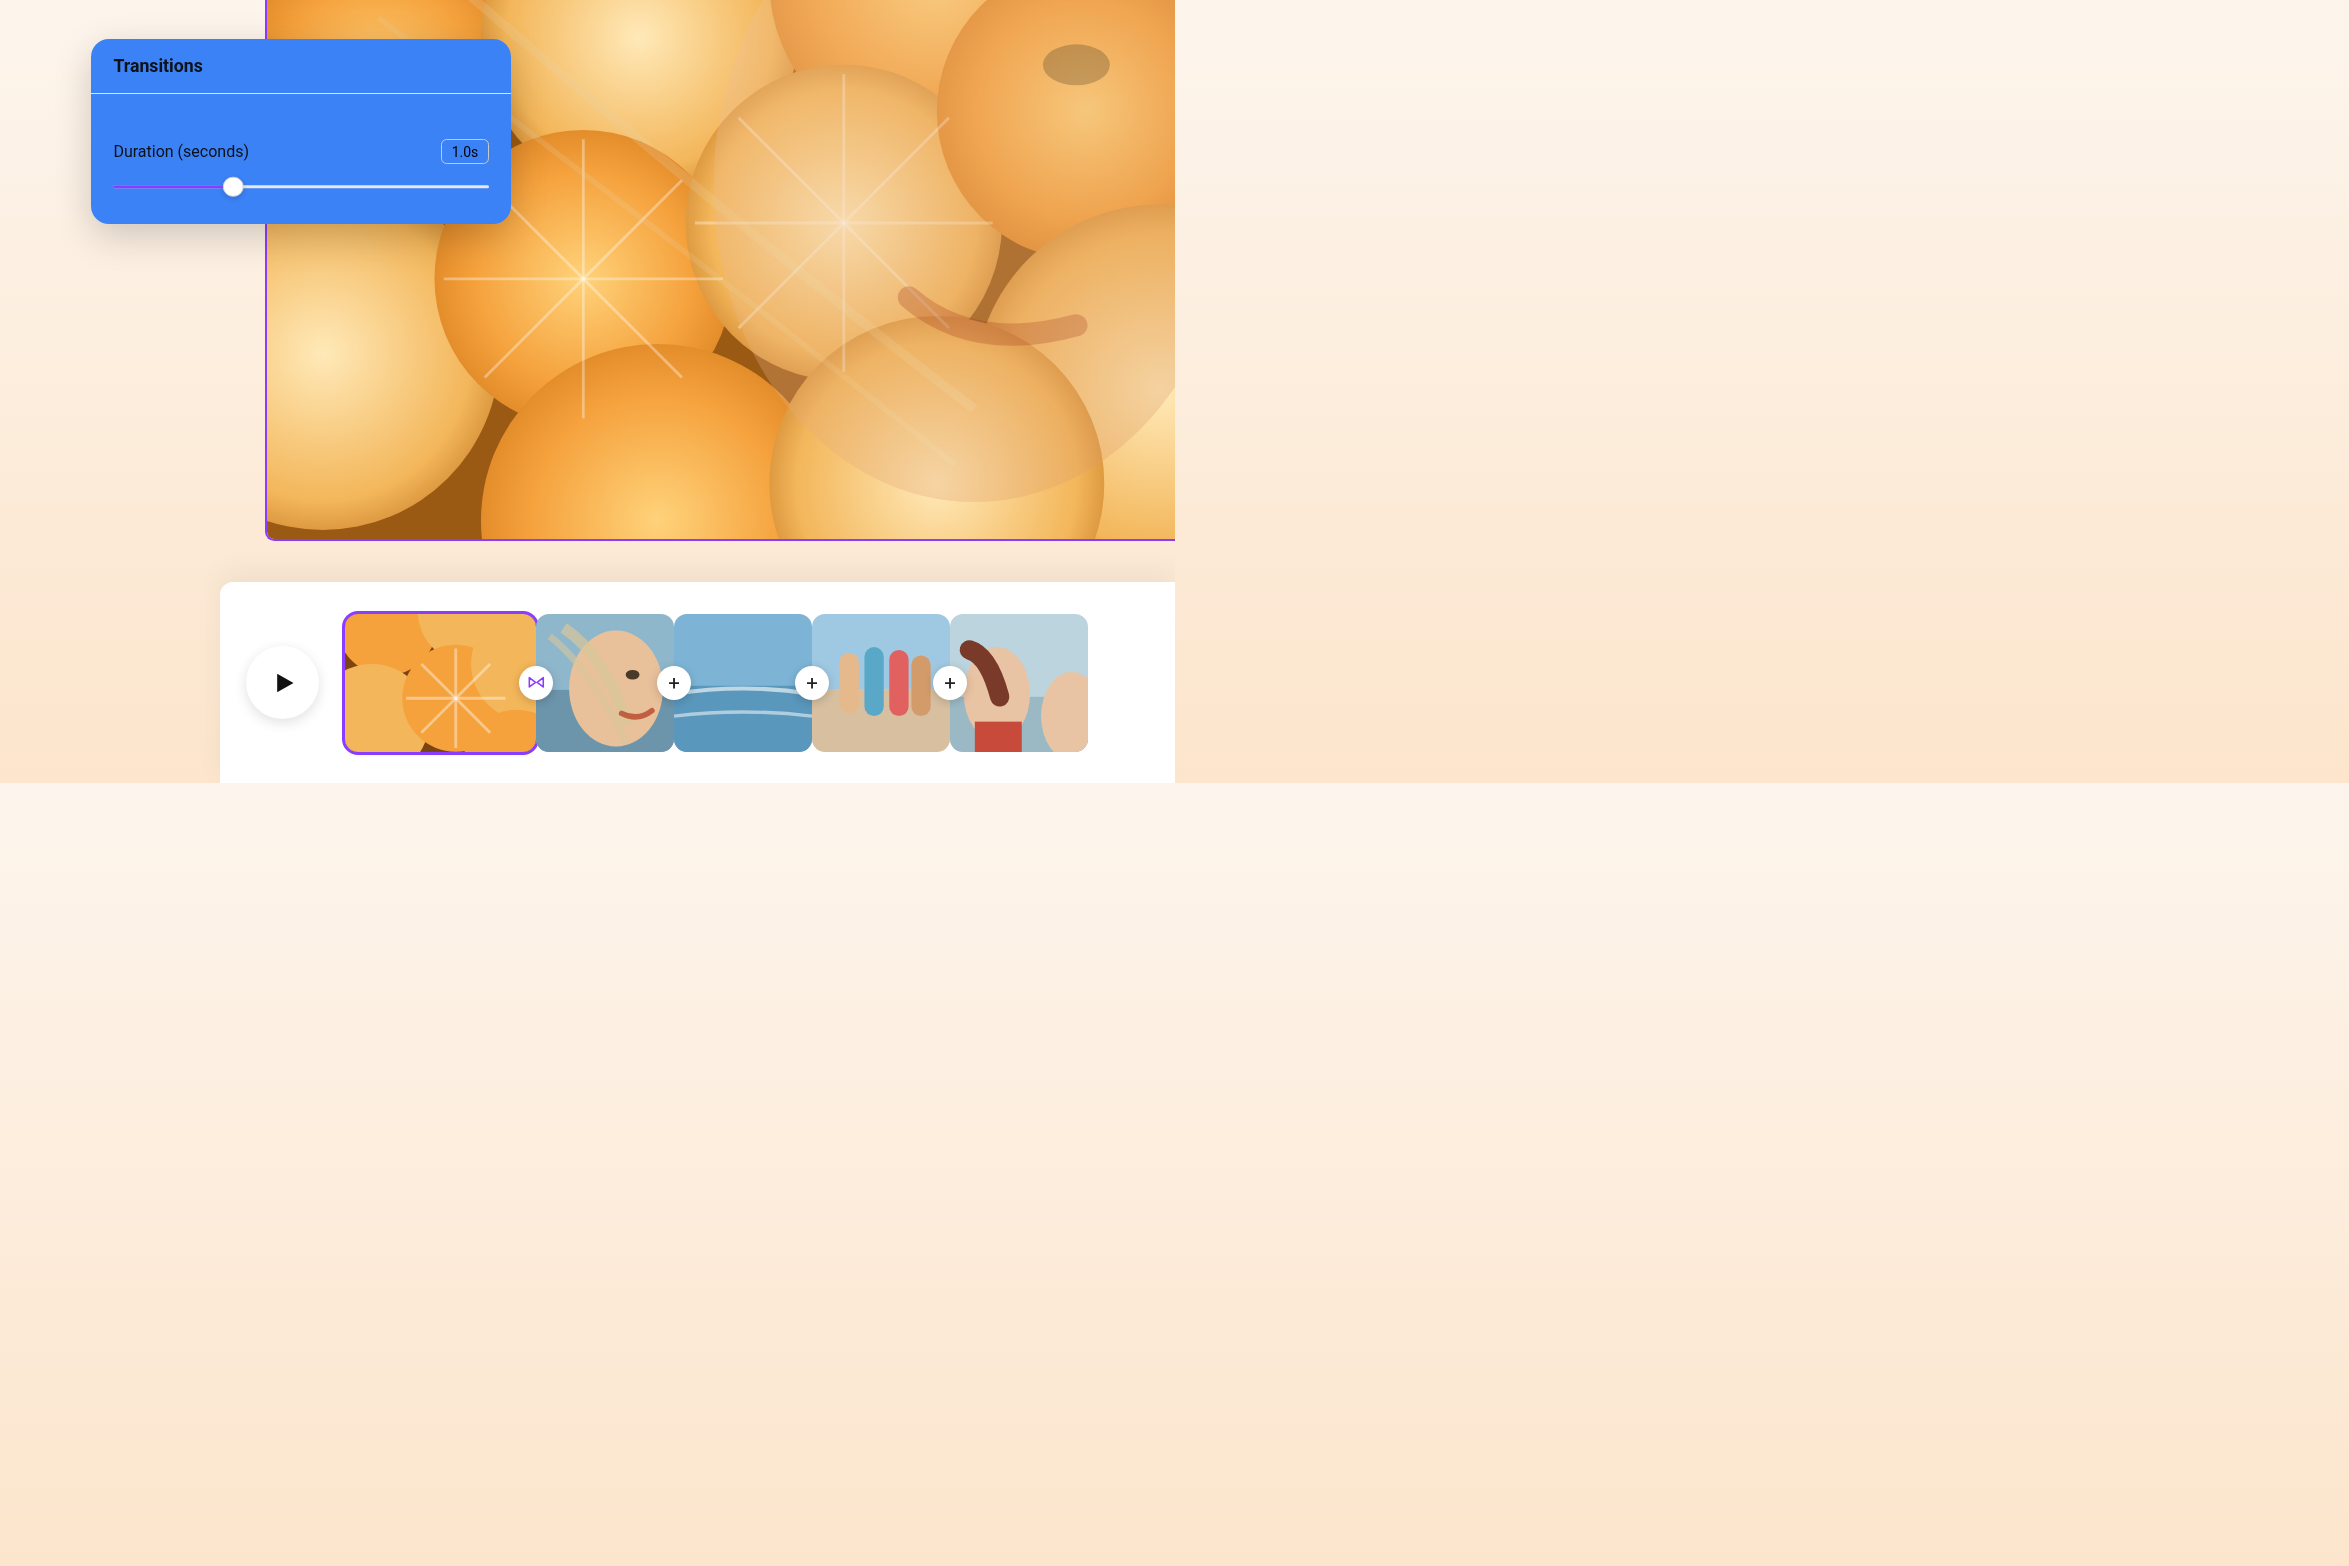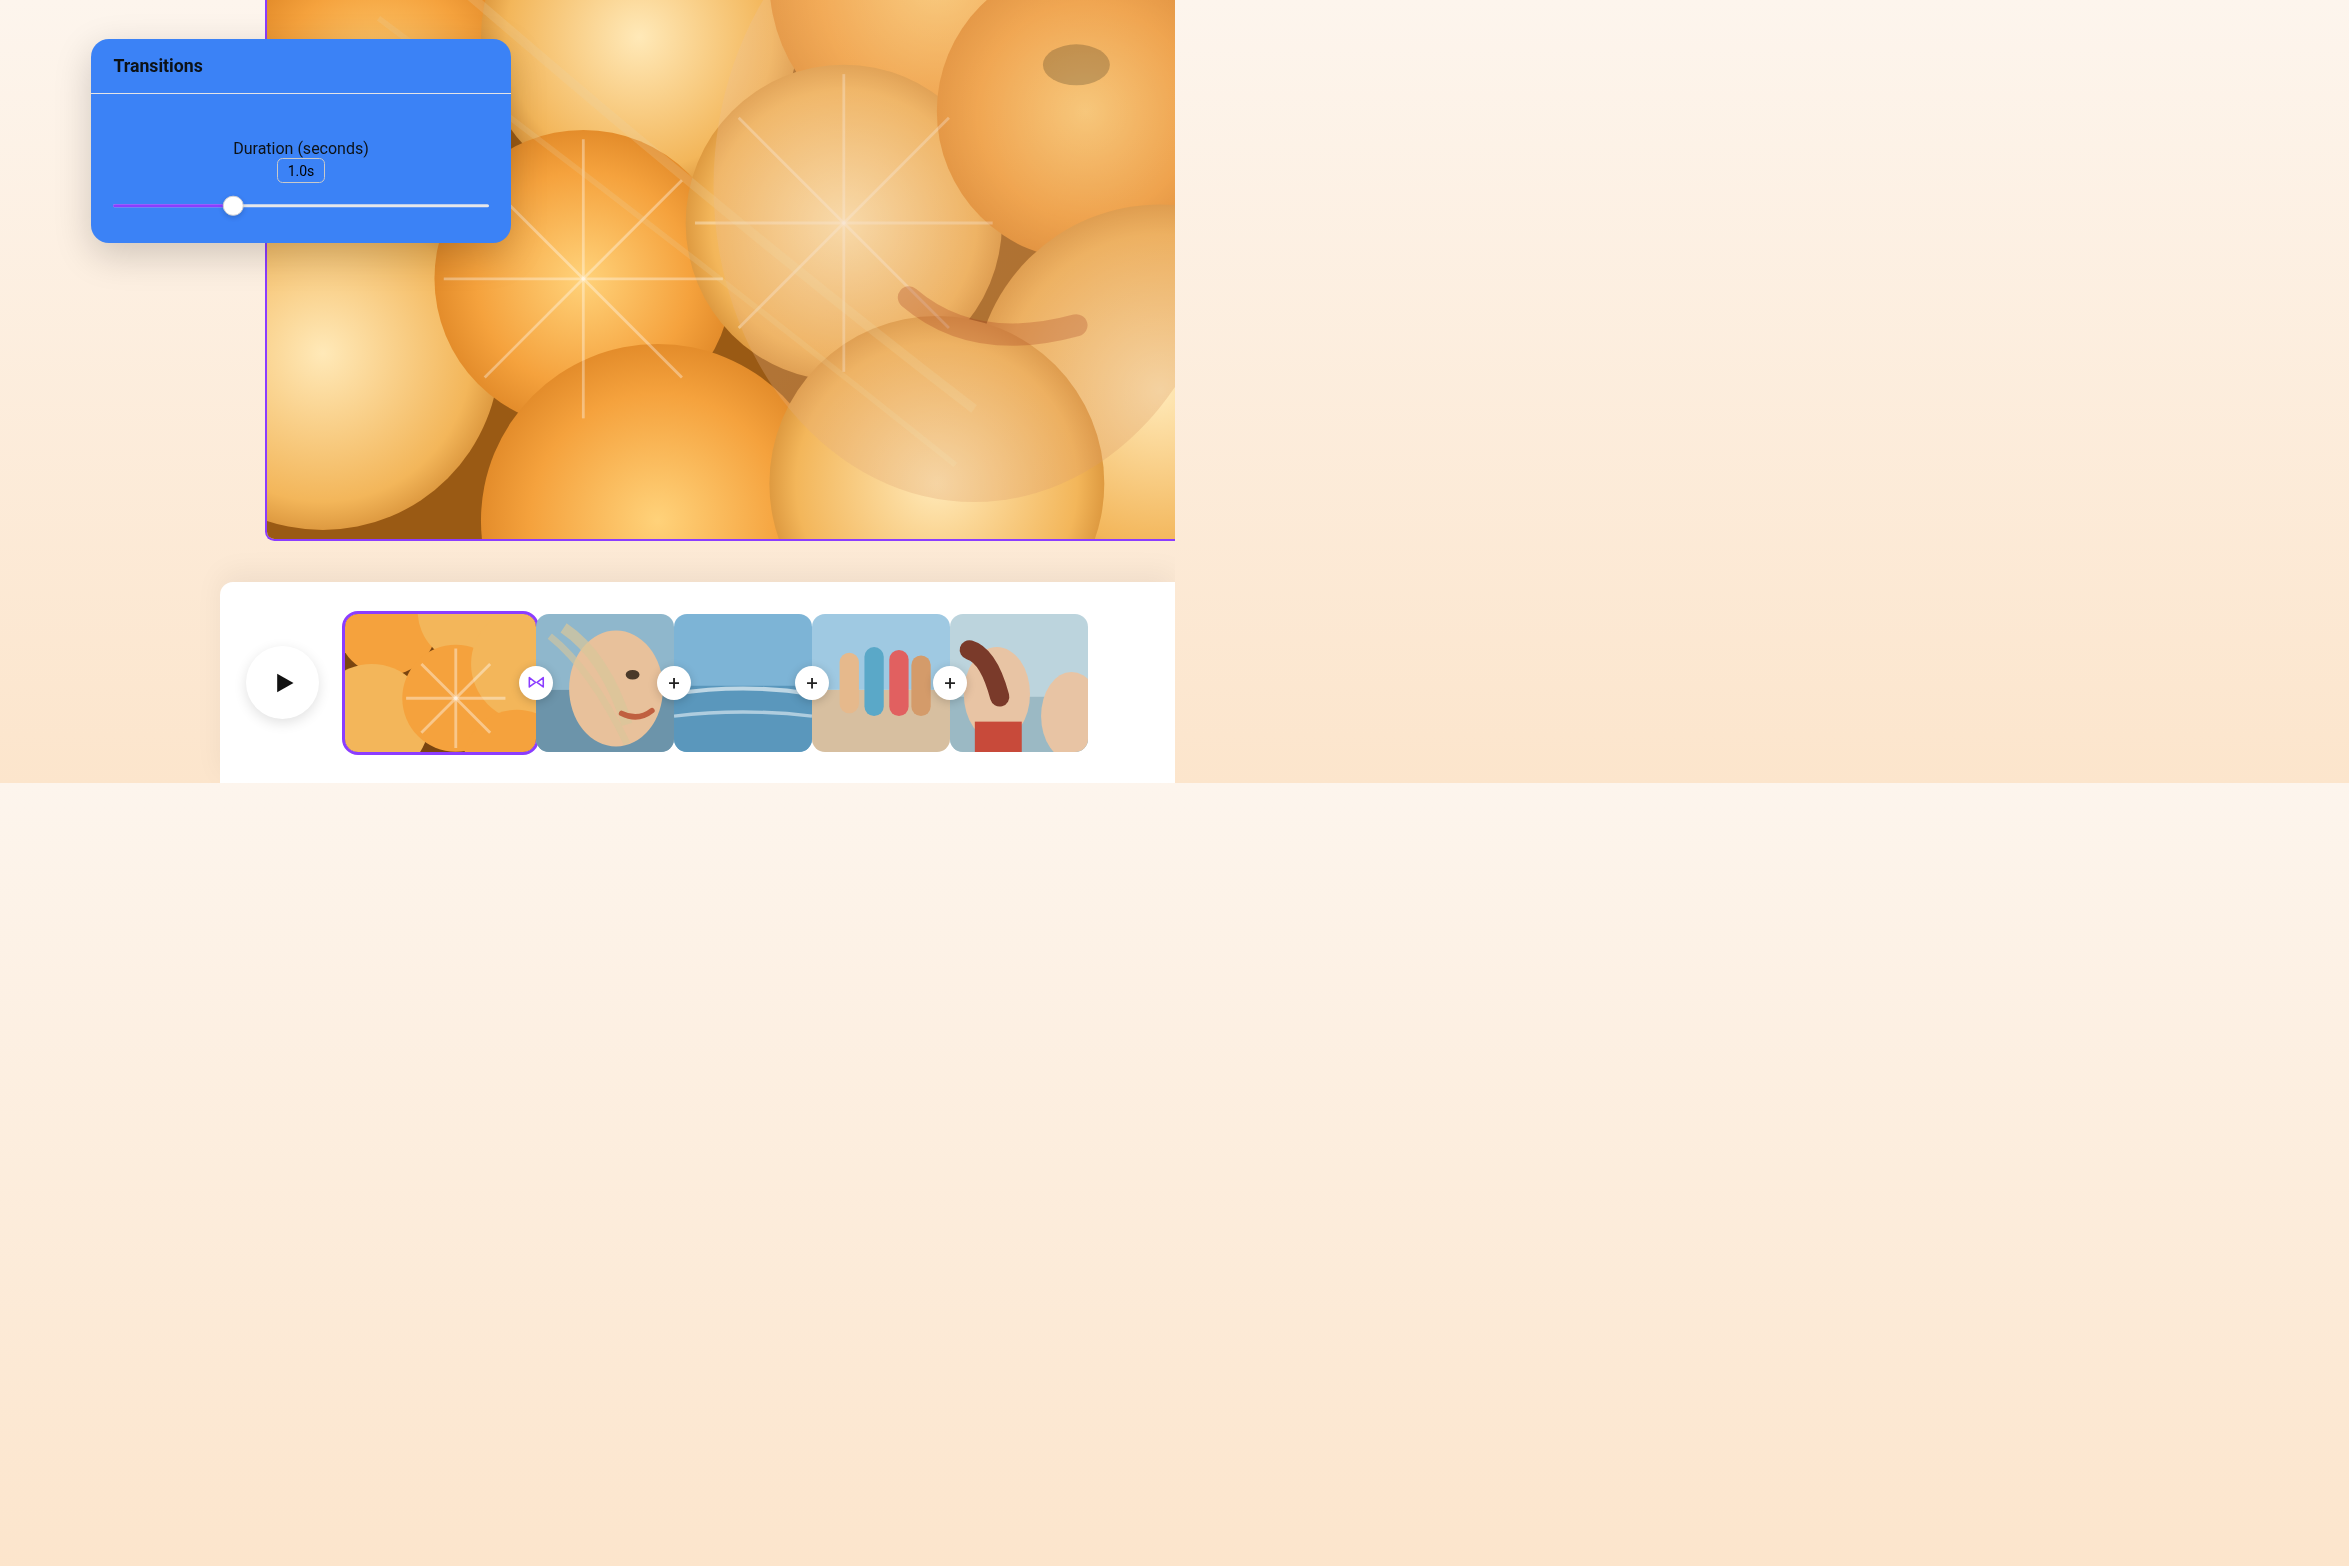--- a/index.html
+++ b/index.html
@@ -142,21 +142,20 @@
     right:-5.6px; bottom:-5.6px;
     pointer-events:none;
   }
 
   .duration-row {
     padding: 15px 22.4px 28px;
   }
   .duration-head {
     display:flex; justify-content:space-between; align-items:center;
     margin-bottom: 13px;
-    flex-direction: column;
   }
   .duration-label { font-size: 16px; color: var(--text); }
   .duration-value {
     border:0.9px solid #c9c9c9;
     border-radius:5.6px;
     padding:3.7px 9.3px;
     font-size:14px;
   }
   .slider {
     position:relative; height:18.6px;

